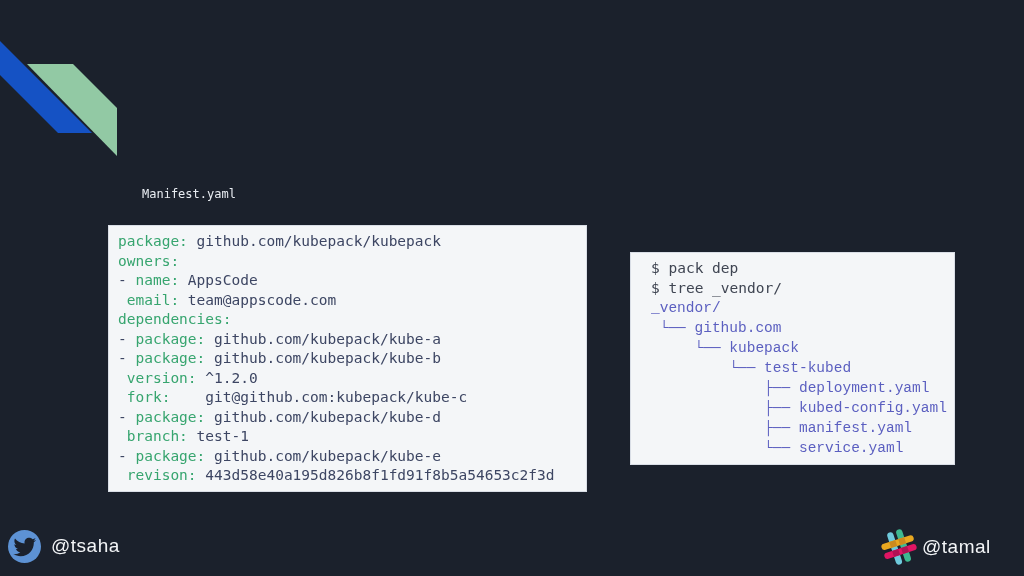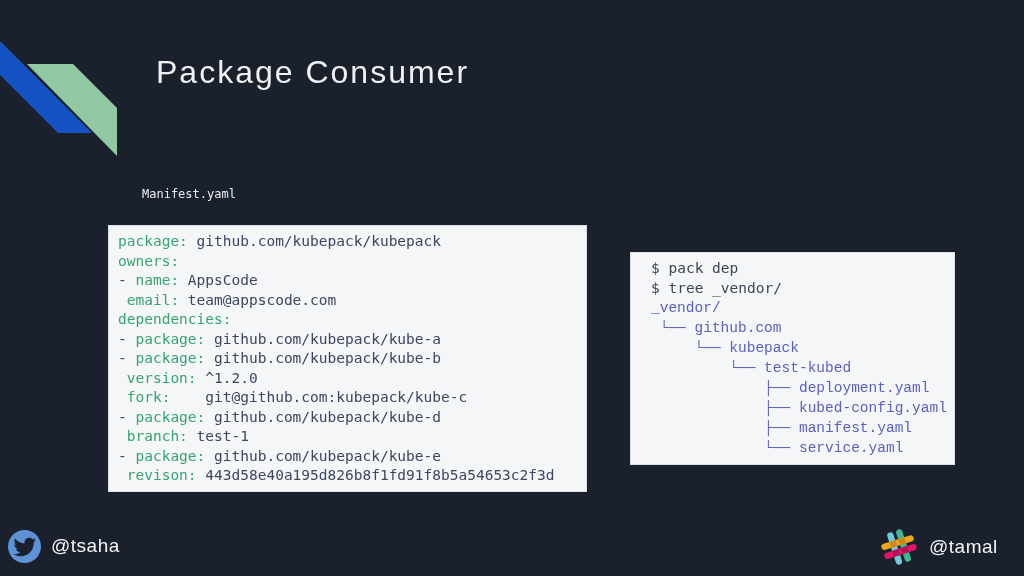--- a/index.html
+++ b/index.html
@@ -20,33 +20,32 @@
   .manifest-block .cl{line-height:19.5px;height:19.5px;}
   .terminal-block{left:630px;top:252px;width:325px;height:213px;padding:5px 20px;}
   .terminal-block .cl{line-height:20px;height:20px;}
   .ky{color:var(--yaml-key,#37a56f);}
   .nv{color:var(--yaml-value,#3d4663);}
   .cmd{color:var(--cmd-text,#3f4552);}
   .out{color:var(--tree-text,#5b5fc0);font-family:Liberation Mono, monospace;}
   .footer-handle{position:absolute;display:flex;align-items:center;color:#f3f5f7;
       font-size:19px;letter-spacing:0.5px;}
   .footer-left{left:8px;top:524px;height:44px;gap:10px;}
-  .footer-right{left:876px;top:522px;height:50px;gap:7px;text-align:right;}
+  .footer-right{left:876px;top:522px;height:50px;text-align:right;}
 </style>
 </head>
 <body>
 
 <div class="slide">
 
   <svg class="deco" width="140" height="170" viewBox="0 0 140 170">
     <polygon points="0,41 92,133 58,133 0,75" fill="#1552c4"></polygon>
     <polygon points="27,64 73,64 117,108 117,156" fill="#92c9a4"></polygon>
   </svg>
 
-  <div class="title">Package Consumer</div>
 
   <div class="file-label">Manifest.yaml</div>
 
   <div class="code-block manifest-block"><div class="cl"><span class="nv"></span><span class="ky">package:</span><span class="nv"> github.com/kubepack/kubepack</span></div><div class="cl"><span class="nv"></span><span class="ky">owners:</span><span class="nv"></span></div><div class="cl"><span class="nv">- </span><span class="ky">name:</span><span class="nv"> AppsCode</span></div><div class="cl"><span class="nv"> </span><span class="ky">email:</span><span class="nv"> team@appscode.com</span></div><div class="cl"><span class="nv"></span><span class="ky">dependencies:</span><span class="nv"></span></div><div class="cl"><span class="nv">- </span><span class="ky">package:</span><span class="nv"> github.com/kubepack/kube-a</span></div><div class="cl"><span class="nv">- </span><span class="ky">package:</span><span class="nv"> github.com/kubepack/kube-b</span></div><div class="cl"><span class="nv"> </span><span class="ky">version:</span><span class="nv"> ^1.2.0</span></div><div class="cl"><span class="nv"> </span><span class="ky">fork:</span><span class="nv">    git@github.com:kubepack/kube-c</span></div><div class="cl"><span class="nv">- </span><span class="ky">package:</span><span class="nv"> github.com/kubepack/kube-d</span></div><div class="cl"><span class="nv"> </span><span class="ky">branch:</span><span class="nv"> test-1</span></div><div class="cl"><span class="nv">- </span><span class="ky">package:</span><span class="nv"> github.com/kubepack/kube-e</span></div><div class="cl"><span class="nv"> </span><span class="ky">revison:</span><span class="nv"> 443d58e40a195d826b8f1fd91f8b5a54653c2f3d</span></div></div>
 
   <div class="code-block terminal-block"><div class="cl cmd">$ pack dep</div><div class="cl cmd">$ tree _vendor/</div><div class="cl out">_vendor/</div><div class="cl out"> └── github.com</div><div class="cl out">     └── kubepack</div><div class="cl out">         └── test-kubed</div><div class="cl out">             ├── deployment.yaml</div><div class="cl out">             ├── kubed-config.yaml</div><div class="cl out">             ├── manifest.yaml</div><div class="cl out">             └── service.yaml</div></div>
 
   <div class="footer-handle footer-left">
     <svg width="33" height="33" viewBox="0 0 33 33">
       <circle cx="16.5" cy="16.5" r="16.5" fill="#5d92d4"></circle>

